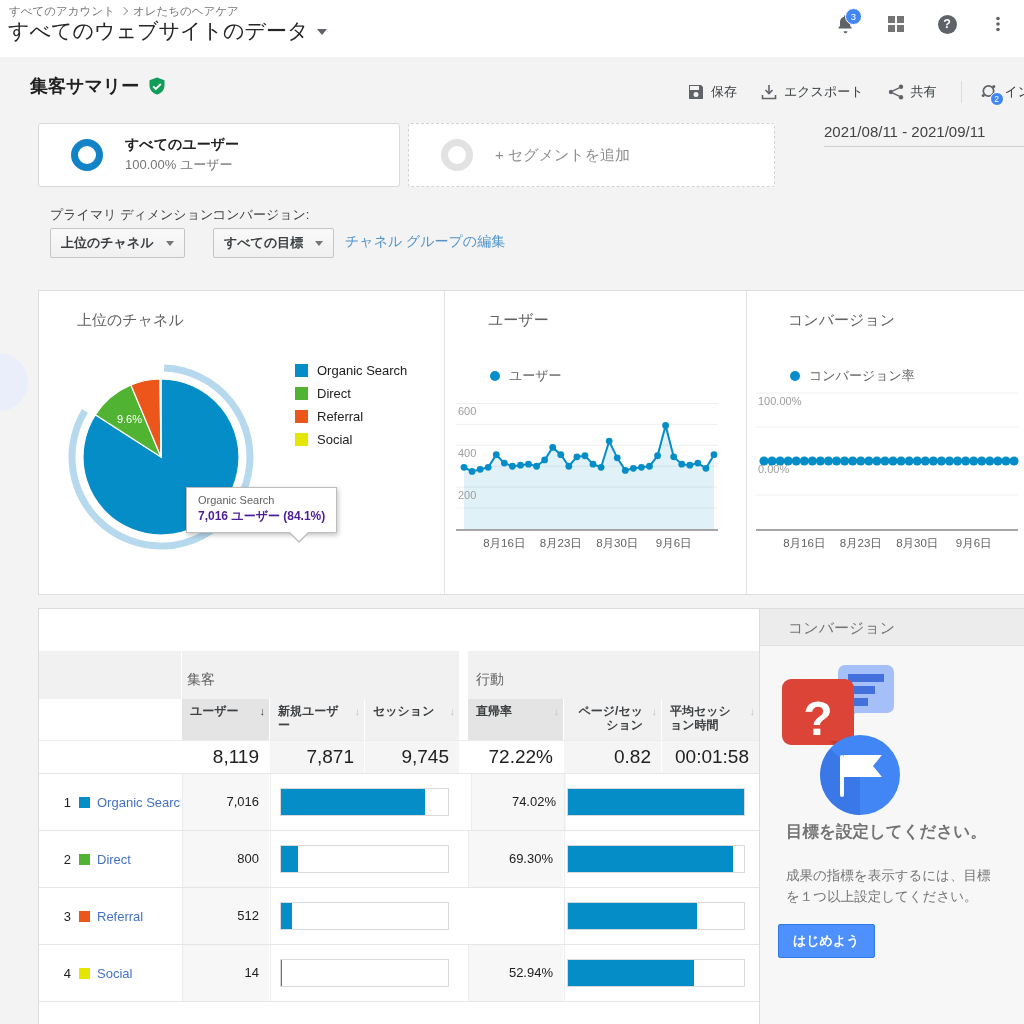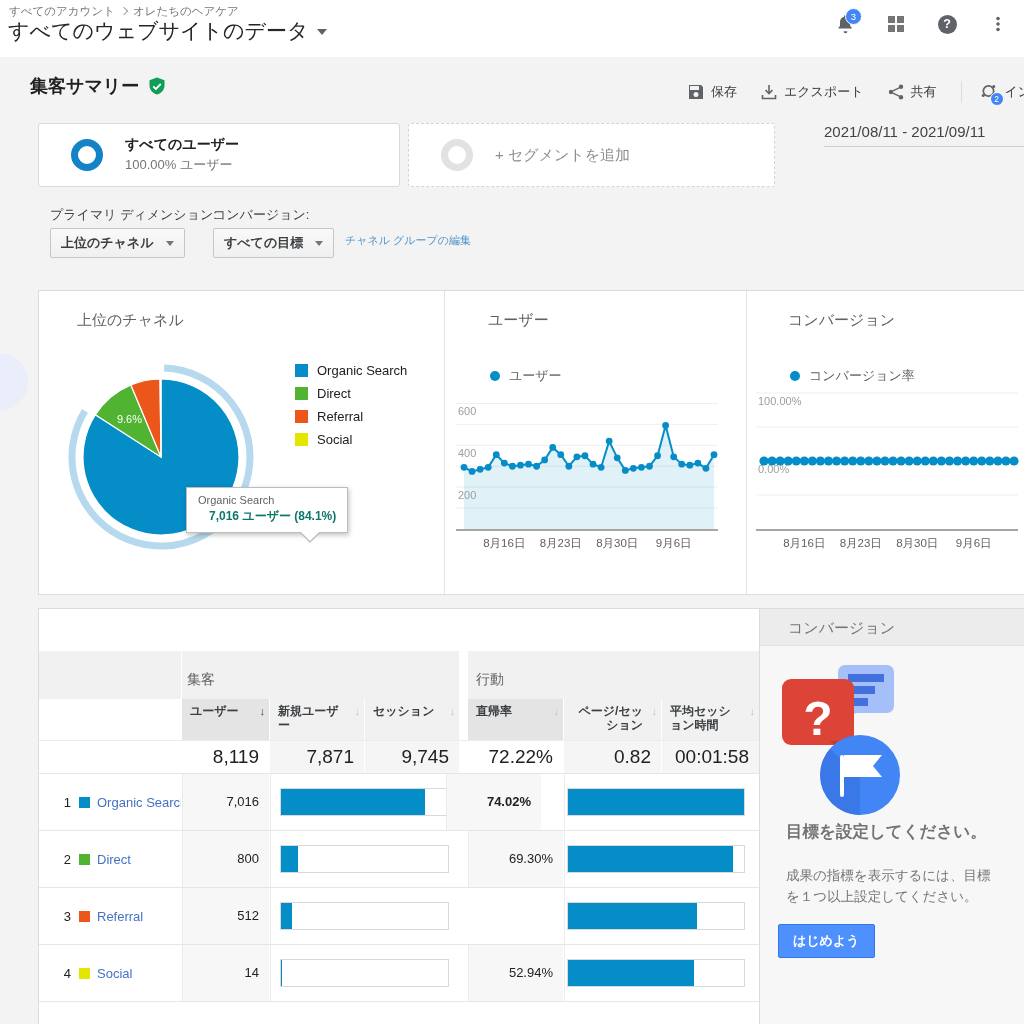--- a/index.html
+++ b/index.html
@@ -28,35 +28,35 @@
   .seg-ring{width:32px;height:32px;border-radius:50%;box-sizing:border-box;border:7px solid #1283c6;margin-left:32px;margin-right:22px;flex:none;}
   .seg-ring.gray{border-color:#e2e2e2;}
   .seg-title{font-size:14px;font-weight:bold;color:#212121;}
   .seg-sub{font-size:13px;color:#757575;margin-top:2px;}
   .seg-add-label{font-size:15px;color:#8e8e8e;}
   .daterange{position:absolute;left:824px;top:66px;width:200px;font-size:15px;color:#424242;border-bottom:1px solid #cfcfcf;padding-bottom:6px;cursor:pointer;white-space:nowrap;}
 
   .ctl-label{position:absolute;top:149px;font-size:13px;color:#424242;white-space:nowrap;}
   .dropdown{position:absolute;top:171px;height:30px;background:linear-gradient(#f9f9f9,#f0f0f0);border:1px solid #c6c6c6;border-radius:2px;box-sizing:border-box;display:flex;align-items:center;padding:0 10px;font-size:13px;font-weight:bold;color:#3c4043;cursor:pointer;white-space:nowrap;}
   .dd-caret{width:0;height:0;border-left:4px solid transparent;border-right:4px solid transparent;border-top:5px solid #757575;margin-left:12px;}
-  .edit-link{position:absolute;left:345px;top:176px;font-size:11px;color:#5194ca;cursor:pointer;white-space:nowrap;}
+  .edit-link{position:absolute;left:345px;top:176px;font-size:14px;color:#5194ca;cursor:pointer;white-space:nowrap;font-family:Liberation Serif, serif;}
 
   .overview-card{position:absolute;left:38px;top:233px;width:1000px;height:305px;background:#fff;border:1px solid #dcdcdc;box-sizing:border-box;}
   .vdiv{position:absolute;top:0;bottom:0;width:1px;background:#e3e3e3;}
   .panel-title{position:absolute;font-size:15px;color:#616161;white-space:nowrap;}
   .chart-legend{position:absolute;display:flex;align-items:center;gap:9px;font-size:13px;color:#616161;white-space:nowrap;}
   .legend-dot{width:10px;height:10px;border-radius:50%;background:#058dc7;flex:none;}
   .pie-legend{position:absolute;left:256px;top:72px;}
   .pie-legend .pl-item{display:flex;align-items:center;gap:9px;margin-bottom:8px;font-size:13px;color:#212121;white-space:nowrap;}
   .pl-swatch{width:13px;height:13px;flex:none;}
   .pie-tooltip{position:absolute;left:147px;top:196px;background:#fff;border:1px solid #bdbdbd;box-shadow:1px 2px 5px rgba(0,0,0,.25);padding:6px 11px 7px 11px;z-index:5;white-space:nowrap;}
   .pie-tooltip:after{content:"";position:absolute;right:28px;bottom:-9px;border-left:9px solid transparent;border-right:9px solid transparent;border-top:9px solid #fff;}
   .pie-tooltip:before{content:"";position:absolute;right:27px;bottom:-11px;border-left:10px solid transparent;border-right:10px solid transparent;border-top:10px solid #bdbdbd;}
   .tt-line1{font-size:11px;color:#616161;}
-  .tt-line2{font-size:12px;font-weight:bold;color:#0f766e;margin-top:2px;margin-left:11px;}
+  .tt-line2{font-size:12px;font-weight:bold;color:#4c1d95;margin-top:2px;}
   svg text{font-family:"Liberation Sans","DejaVu Sans",sans-serif;}
 
   .lower{position:absolute;left:38px;top:551px;width:1000px;height:420px;background:#fff;border:1px solid #dcdcdc;box-sizing:border-box;}
   .gband{position:absolute;top:42px;height:48px;background:#f1f1f1;box-sizing:border-box;font-size:14px;color:#616161;padding-top:20px;}
   .hcell{position:absolute;top:90px;height:42px;background:#f1f1f1;box-sizing:border-box;font-size:12px;font-weight:bold;color:#3c4043;padding:5px 18px 0 8px;line-height:14px;cursor:pointer;}
   .hcell.hsel{background:#e4e4e4;}
   .hsort{position:absolute;top:5px;right:4px;font-size:11px;color:#c2c2c2;font-weight:normal;}
   .hsort.dark{color:#424242;font-weight:bold;}
   .tcell{position:absolute;top:132px;height:32px;background:#f5f5f5;box-sizing:border-box;font-size:19px;color:#212121;text-align:right;padding:0 10px;line-height:32px;}
   .tcell.twhite{background:#fff;}
@@ -372,21 +372,21 @@
           <div class="trow" style="top: 164px;">
             <span class="rank">1</span>
             <span class="swatch" style="background: rgb(5, 141, 199);"></span>
             <a class="chname">Organic Search</a>
             <div class="rcell val" style="left: 143px; width: 87px;">7,016</div>
             <div class="rcell " style="left: 231px; width: 189px;">
               <div class="barbox" style="left: 9px; width: 169px;">
                 <div class="barfill" style="width: 86.4%;"></div>
               </div>
             </div>
-            <div class="rcell val" style="left: 407px; width: 95px; font-weight: bold;">74.02%</div>
+            <div class="rcell val" style="left: 432px; width: 95px;">74.02%</div>
             <div class="rcell " style="left: 525px; width: 195px;">
               <div class="barbox" style="left: 2px; width: 178px;">
                 <div class="barfill" style="width: 100%;"></div>
               </div>
             </div>
           </div>
           <div class="trow" style="top: 221px;">
             <span class="rank">2</span>
             <span class="swatch" style="background: rgb(80, 180, 50);"></span>
             <a class="chname">Direct</a>

